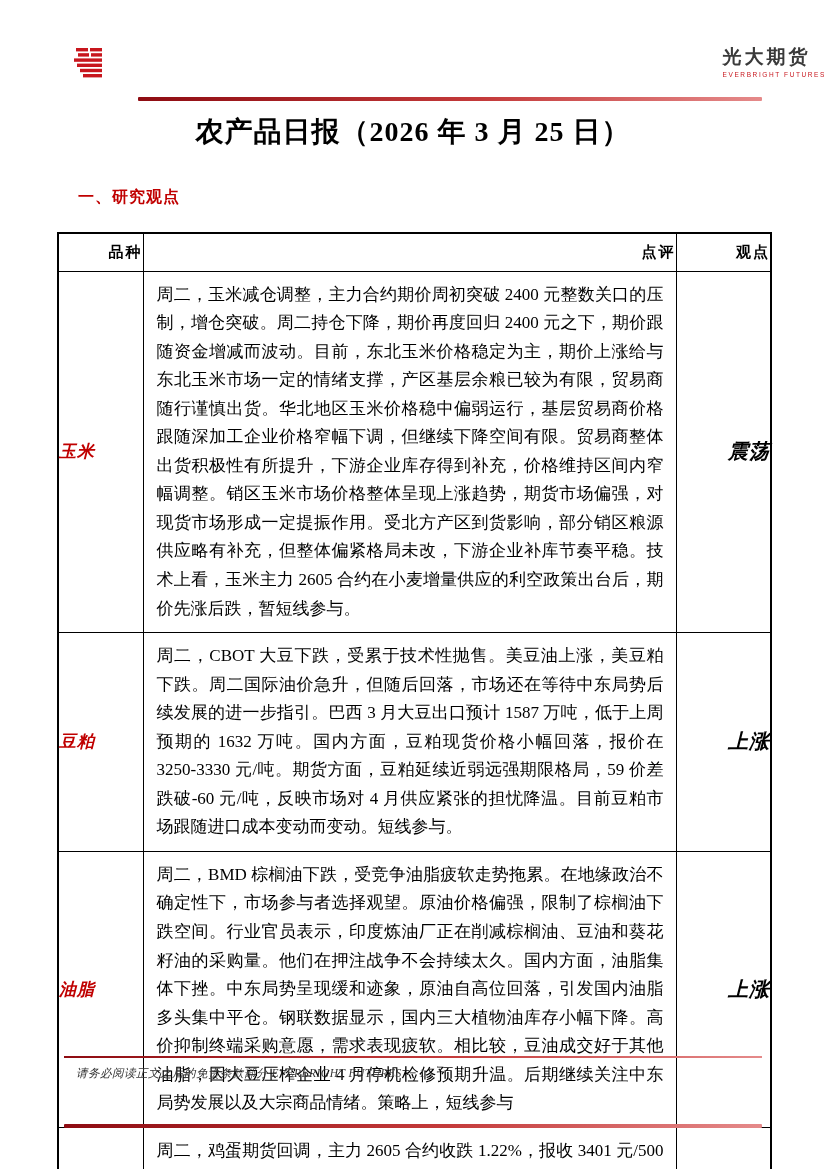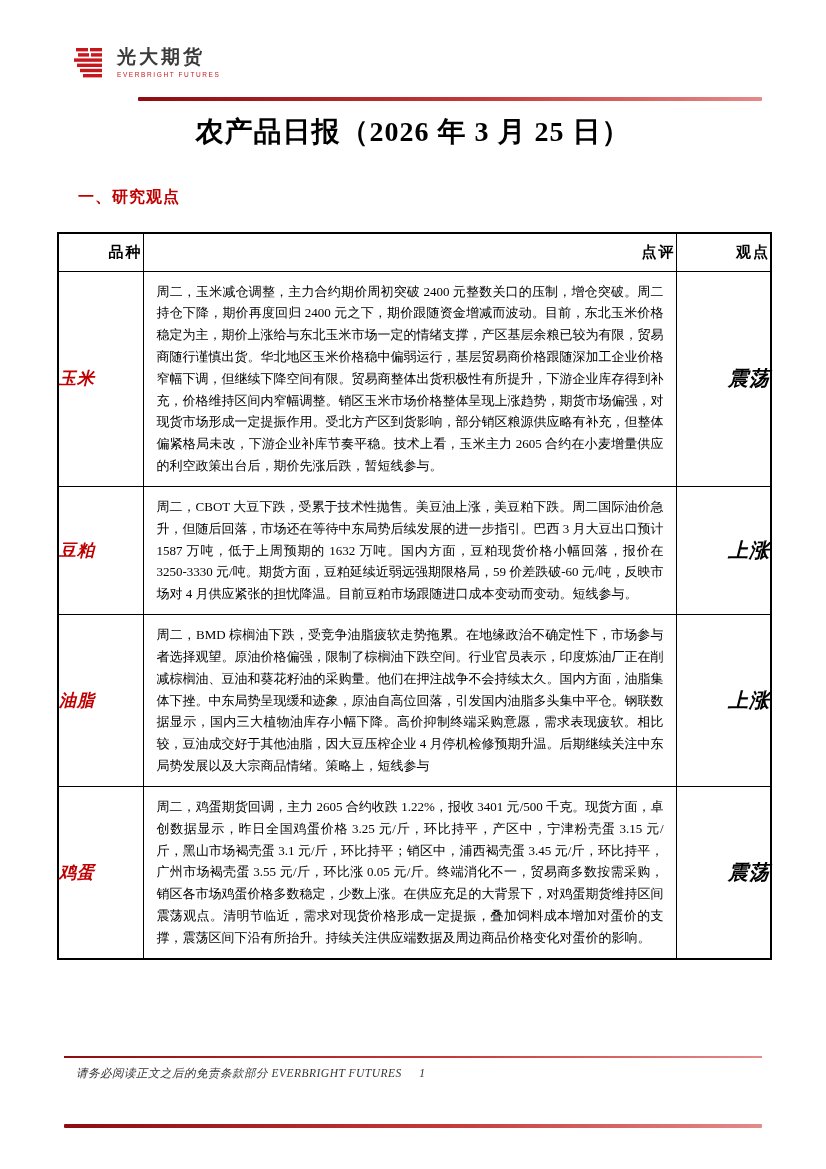--- a/index.html
+++ b/index.html
@@ -8,21 +8,21 @@
     width: 826px;
     height: 1169px;
     position: relative;
     font-family: "Liberation Serif", "DejaVu Serif", serif;
     color: #000;
     overflow: hidden;
   }
 
   
   .header { padding: 46px 0 0 74px; }
-  .logo-row { display: flex; align-items: flex-start; gap: 13px; height: 42px; }
+  .logo-row { display: flex; align-items: flex-start; gap: 13px; height: 42px; justify-content: space-between; }
   .logo-mark { width: 30px; height: 34px; margin-top: 1px; }
   .logo-text { display: flex; flex-direction: column; justify-content: flex-start; }
   .logo-cn {
     font-family: "Liberation Sans", "DejaVu Sans", sans-serif;
     font-size: 19px; font-weight: 700; color: #3a3a3a; letter-spacing: 3px; line-height: 1.2;
   }
   .logo-en {
     font-family: "Liberation Sans", "DejaVu Sans", sans-serif;
     font-size: 6.5px; color: #c8161d; letter-spacing: 1.6px; margin-top: 2px;
   }
@@ -76,21 +76,21 @@
     text-align: left;
     color: #c00000;
     font-weight: 700;
     font-size: 17px;
     font-style: italic;
     letter-spacing: 1px;
     margin-top: 40px;
   }
   td.comment-cell {
     padding: 9px 12px 9px 13px;
-    font-size: 13px;
+    font-size: 17px;
     line-height: 1.68;
     text-align: justify;
   }
   td.view-cell {
     text-align: right;
     font-weight: 700;
     font-size: 20px;
     font-style: italic;
     letter-spacing: 1px;
   }

